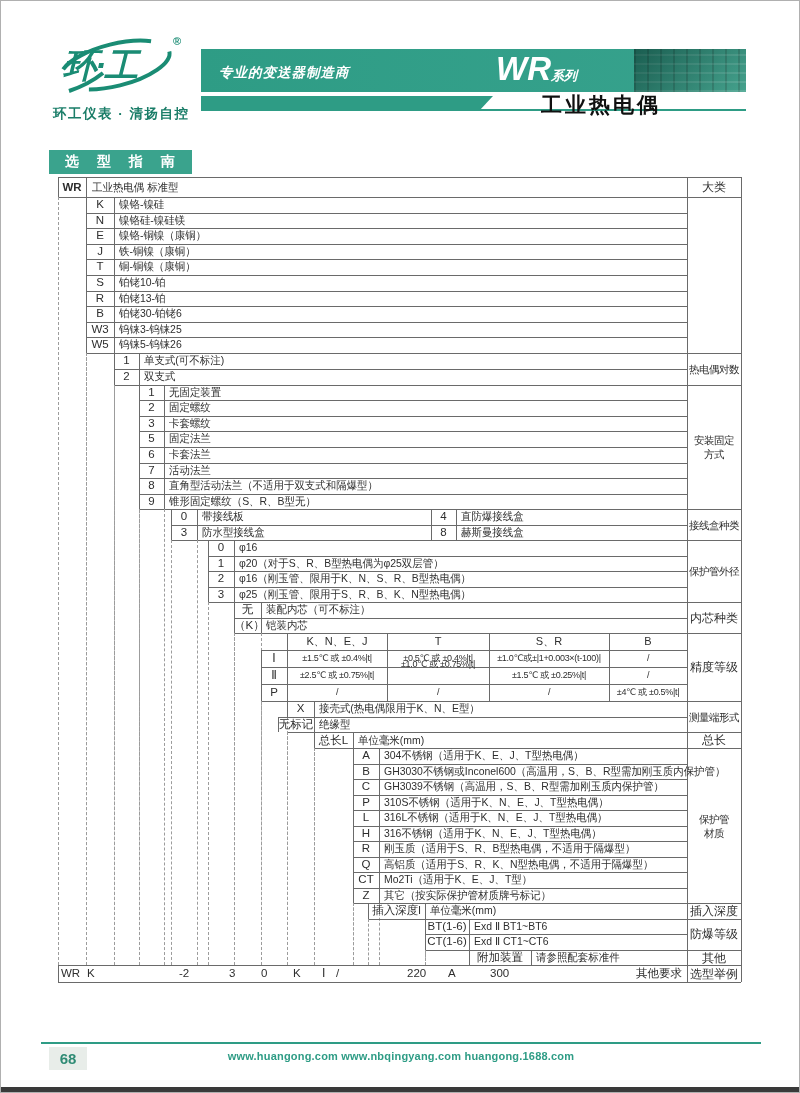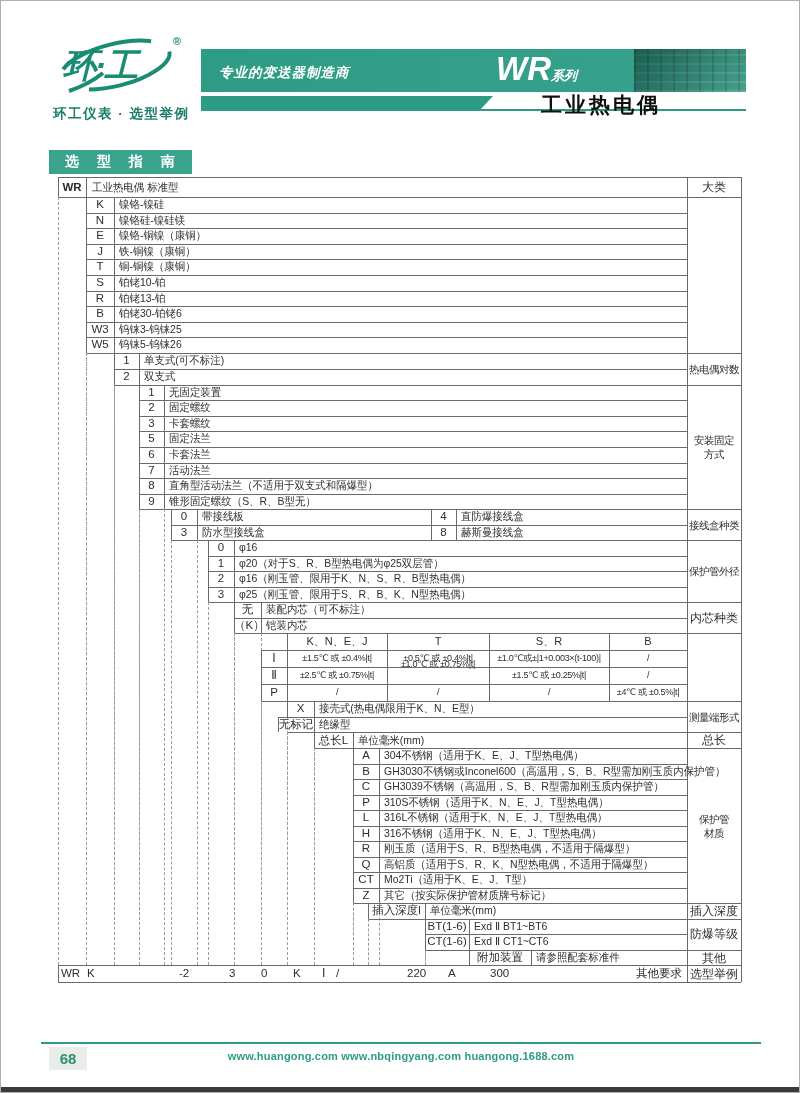--- a/index.html
+++ b/index.html
@@ -64,21 +64,21 @@
 <div class="page">
 
   <div class="logo">
     <svg width="140" height="74" viewBox="0 0 140 74">
       <ellipse cx="62" cy="36" rx="56" ry="21" fill="none" stroke="#1a8c74" stroke-width="4" transform="rotate(-14 62 36)" stroke-dasharray="95 42"></ellipse>
       <path d="M16 62 C 28 58, 40 52, 50 44" fill="none" stroke="#1a8c74" stroke-width="4"></path>
     </svg>
     <div class="logo-txt">环·工</div>
     <div class="logo-reg">®</div>
   </div>
-  <div class="tagline">环工仪表 · 选型举例</div>
+  <div class="tagline">环工仪表 · 清扬自控</div>
 
   <div class="banner">
     <div class="pcb"></div>
     <div class="slogan">专业的变送器制造商</div>
     <div class="series"><span class="big">WR</span><span class="small">系列</span></div>
   </div>
   <div class="greenbar"></div>
   <div class="greenline"></div>
   <div class="prod-title">工业热电偶</div>
 
@@ -283,20 +283,21 @@
       <div class="vl" style="left: 233px; top: 616.9px; height: 15.5px;"></div>
       <div class="vl" style="left: 260px; top: 616.9px; height: 15.5px;"></div>
       <div class="tx code" style="left: 233px; top: 616.9px; line-height: 15.5px; width: 27px; text-align: center;">（K）</div>
       <div class="tx ct" style="left: 265px; top: 616.9px; line-height: 15.5px;">铠装内芯</div>
       <div class="hl" style="left: 233px; top: 632.4px; width: 453px;"></div>
       <div class="dl" style="left: 233px; top: 632.4px; height: 332px;"></div>
       <div class="dl" style="left: 260px; top: 632.4px; height: 332px;"></div>
       <div class="hl" style="left: 686px; top: 632.4px; width: 54px;"></div>
       <div class="vl" style="left: 686px; top: 632.4px; height: 68px;"></div>
       <div class="vl" style="left: 740px; top: 632.4px; height: 68px;"></div>
+      <div class="cat" style="left: 686px; top: 632.4px; width: 54px; height: 68px;">精度等级</div>
       <div class="hl" style="left: 286px; top: 632.4px; width: 400px;"></div>
       <div class="vl" style="left: 286px; top: 632.4px; height: 17px;"></div>
       <div class="tx ph" style="left: 286px; top: 632.4px; line-height: 17px; width: 100px; text-align: center;">K、N、E、J</div>
       <div class="vl" style="left: 386px; top: 632.4px; height: 17px;"></div>
       <div class="tx ph" style="left: 386px; top: 632.4px; line-height: 17px; width: 102px; text-align: center;">T</div>
       <div class="vl" style="left: 488px; top: 632.4px; height: 17px;"></div>
       <div class="tx ph" style="left: 488px; top: 632.4px; line-height: 17px; width: 120px; text-align: center;">S、R</div>
       <div class="vl" style="left: 608px; top: 632.4px; height: 17px;"></div>
       <div class="tx ph" style="left: 608px; top: 632.4px; line-height: 17px; width: 78px; text-align: center;">B</div>
       <div class="hl" style="left: 260px; top: 649.4px; width: 426px;"></div>

